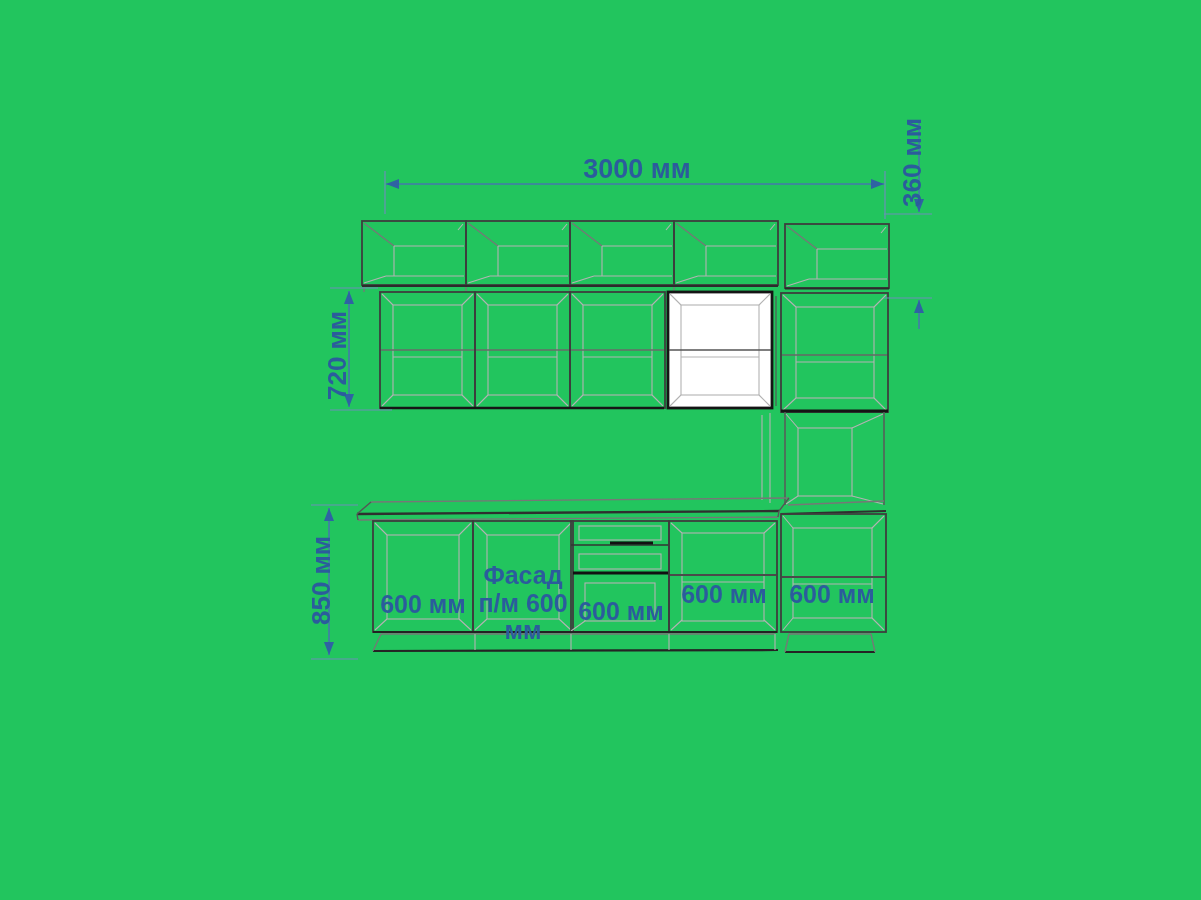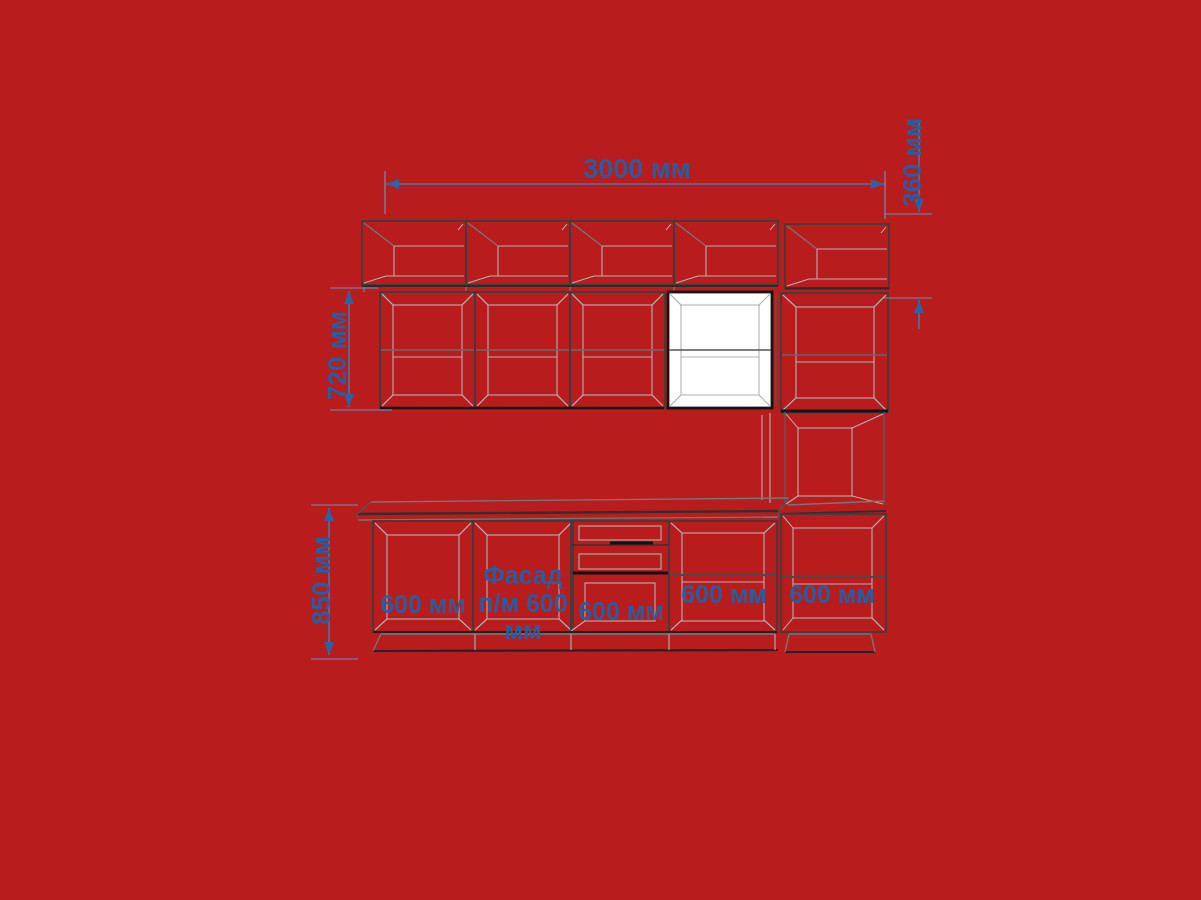--- a/index.html
+++ b/index.html
@@ -1,16 +1,16 @@
 <!DOCTYPE html>
 <html><head>
 <meta charset="utf-8">
 <style>
   html,body{margin:0;padding:0;background:#ffffff;}
-  #stage{position:relative;width:1201px;height:900px;background:#b91c1c;overflow:hidden;
+  #stage{position:relative;width:1201px;height:900px;background:#22c55e;overflow:hidden;
          font-family:"Liberation Sans", sans-serif;}
   svg{position:absolute;left:0;top:0;}
   .ln-dark{stroke:#3d3d3d;stroke-width:1.8;fill:none;}
   .ln-med{stroke:#777777;stroke-width:1.3;fill:none;}
   .ln-light{stroke:#b3b3b3;stroke-width:1.1;fill:none;}
   .dim-line{stroke:#4677ac;stroke-width:1.6;fill:none;}
   .dim-tick{stroke:#6c8fb8;stroke-width:1.2;fill:none;}
   .dim-text{fill:#2b5c9c;font-weight:bold;font-size:26px;}
   .dim-text-big{fill:#2b5c9c;font-weight:bold;font-size:27px;}
   .cab-label{fill:#2b5c9c;font-weight:bold;font-size:25px;}

